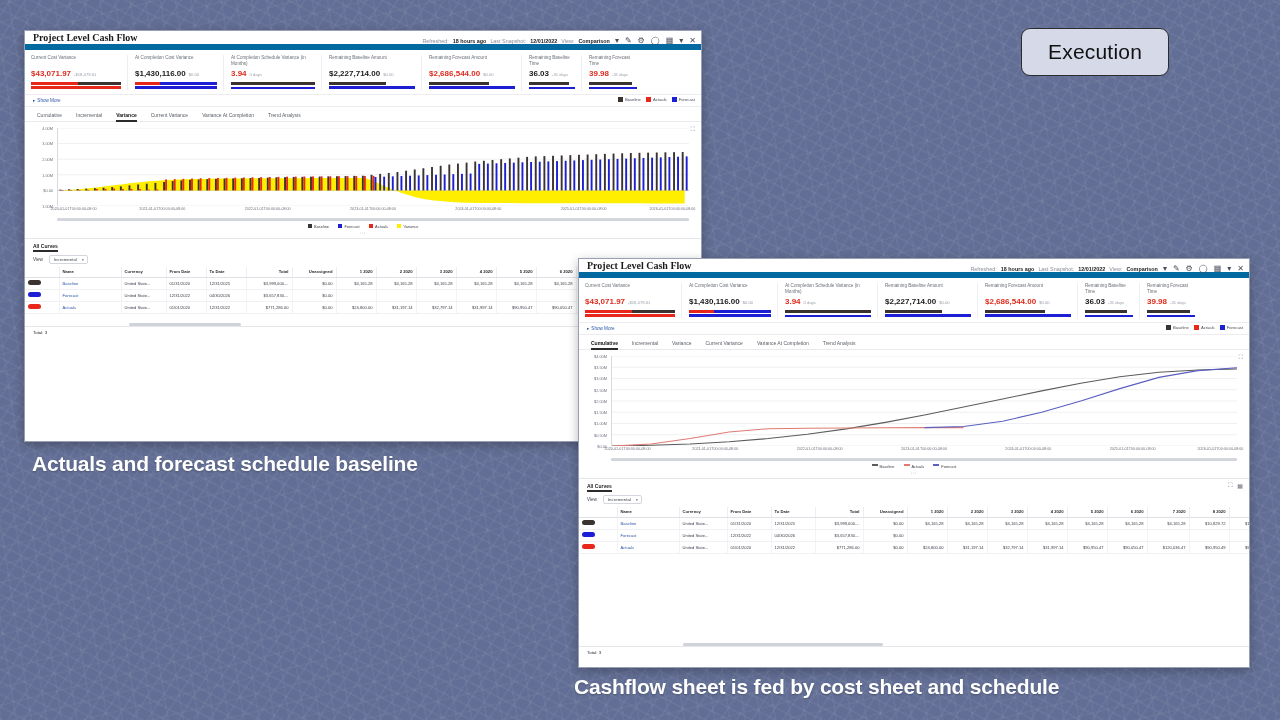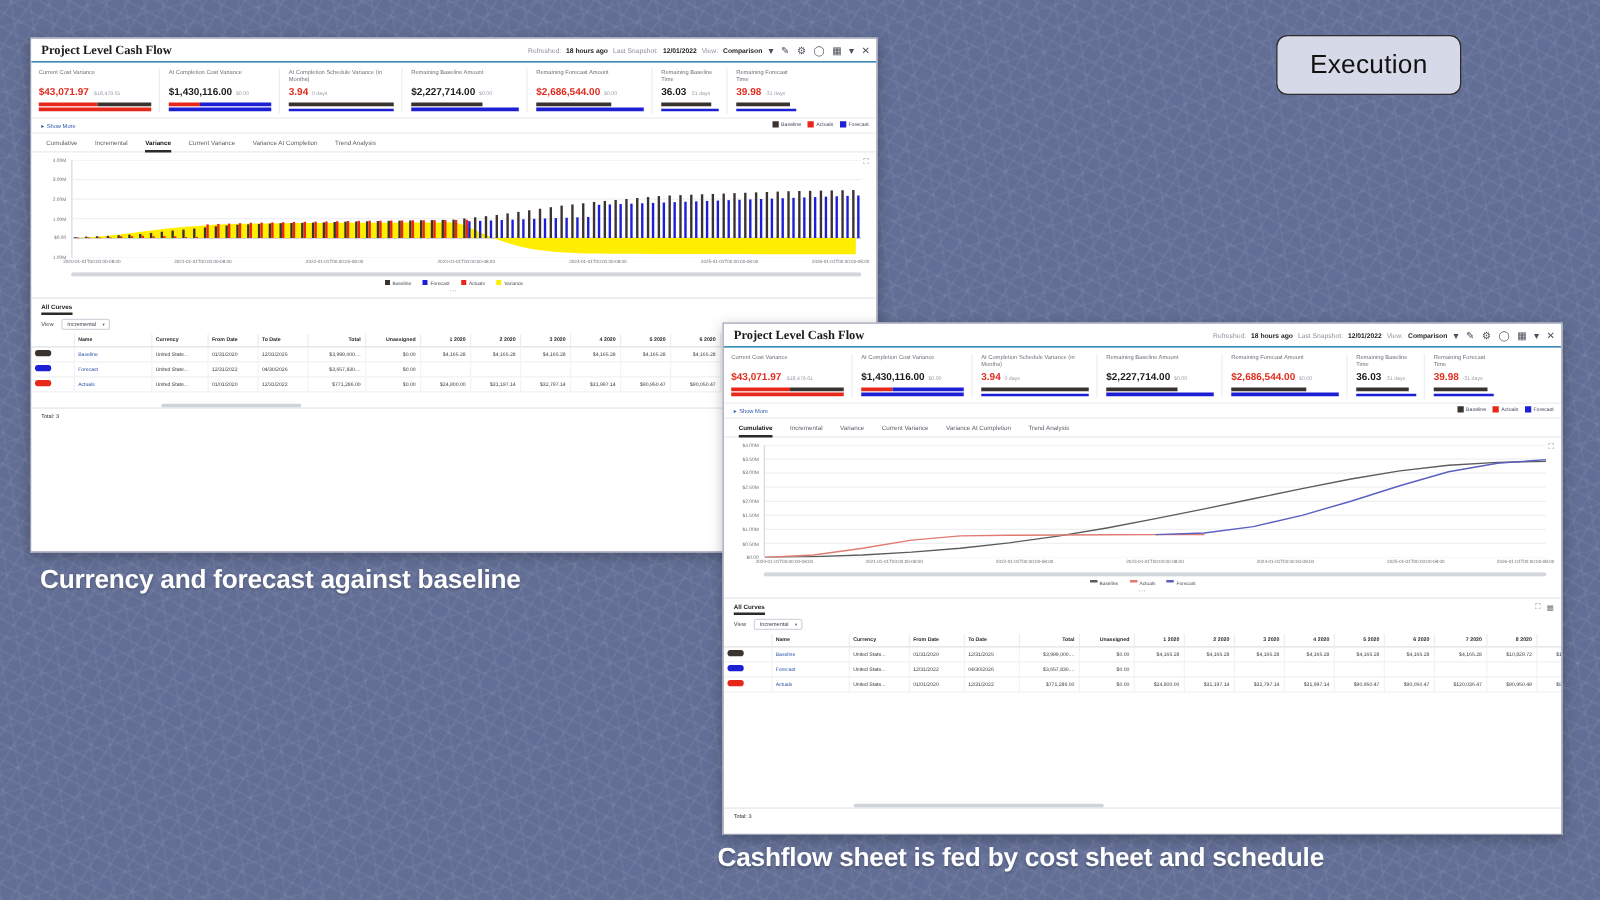--- a/index.html
+++ b/index.html
@@ -40,21 +40,21 @@
   .app-window{
     position:absolute; background:#ffffff;
     border:1px solid #9aa0b4;
     box-shadow:0 3px 10px rgba(0,0,0,.28);
     overflow:hidden;
   }
   #window-back{ left:24px; top:30px; width:678px; height:412px; }
   #window-front{ left:578px; top:258px; width:672px; height:410px; }
 
   .win-title-bar{
-    position:relative; height:19px; border-bottom:1px solid #0369a1;
+    position:relative; height:19px; border-bottom:6px solid #0369a1;
     display:flex; align-items:center; background:#fff;
   }
   .win-title{
     font-family:"Liberation Serif", serif; font-weight:bold;
     font-size:10px; color:#1b1b1b; padding-left:8px;
   }
   .win-toolbar{
     position:absolute; right:4px; top:0; height:19px;
     display:flex; align-items:center; gap:4px;
     font-size:5.4px; color:#5a5f6b; white-space:nowrap;
@@ -157,21 +157,21 @@
 </style>
 </head>
 <body>
 
 <div id="bg-pattern"></div>
 
 <div id="execution-pill">
   <span>Execution</span>
 </div>
 
-<div class="caption" id="caption-left">Currency and forecast against baseline</div>
+<div class="caption" id="caption-left">Actuals and forecast schedule baseline</div>
 <div class="caption" id="caption-right">Cashflow sheet is fed by cost sheet and schedule</div>
 
 <div class="app-window" id="window-back">
   <div class="win-title-bar">
     <div class="win-title">Project Level Cash Flow</div>
     <div class="win-toolbar">
       <span class="lbl">Refreshed:</span>
       <span class="val">18 hours ago</span>
       <span class="lbl">Last Snapshot:</span>
       <span class="val">12/01/2022</span>

